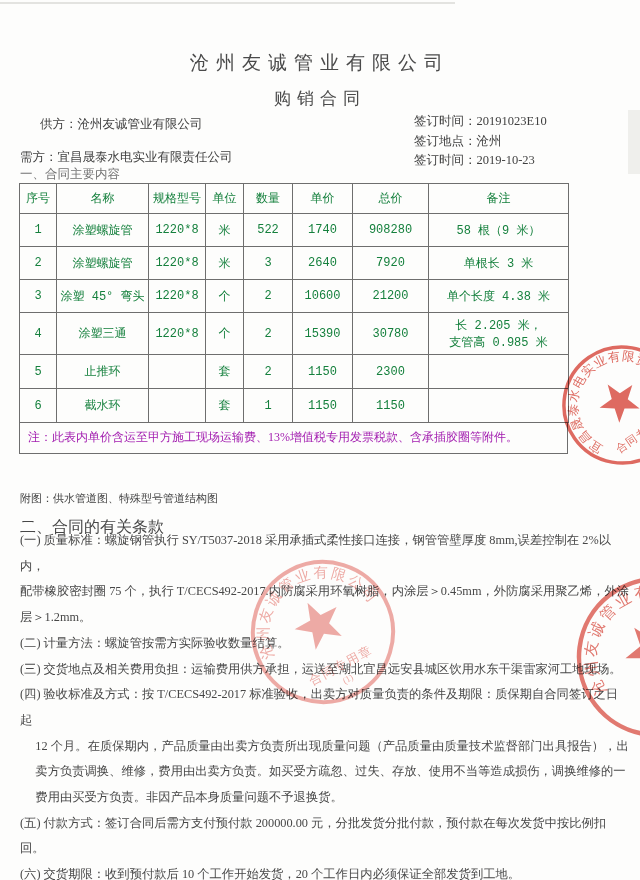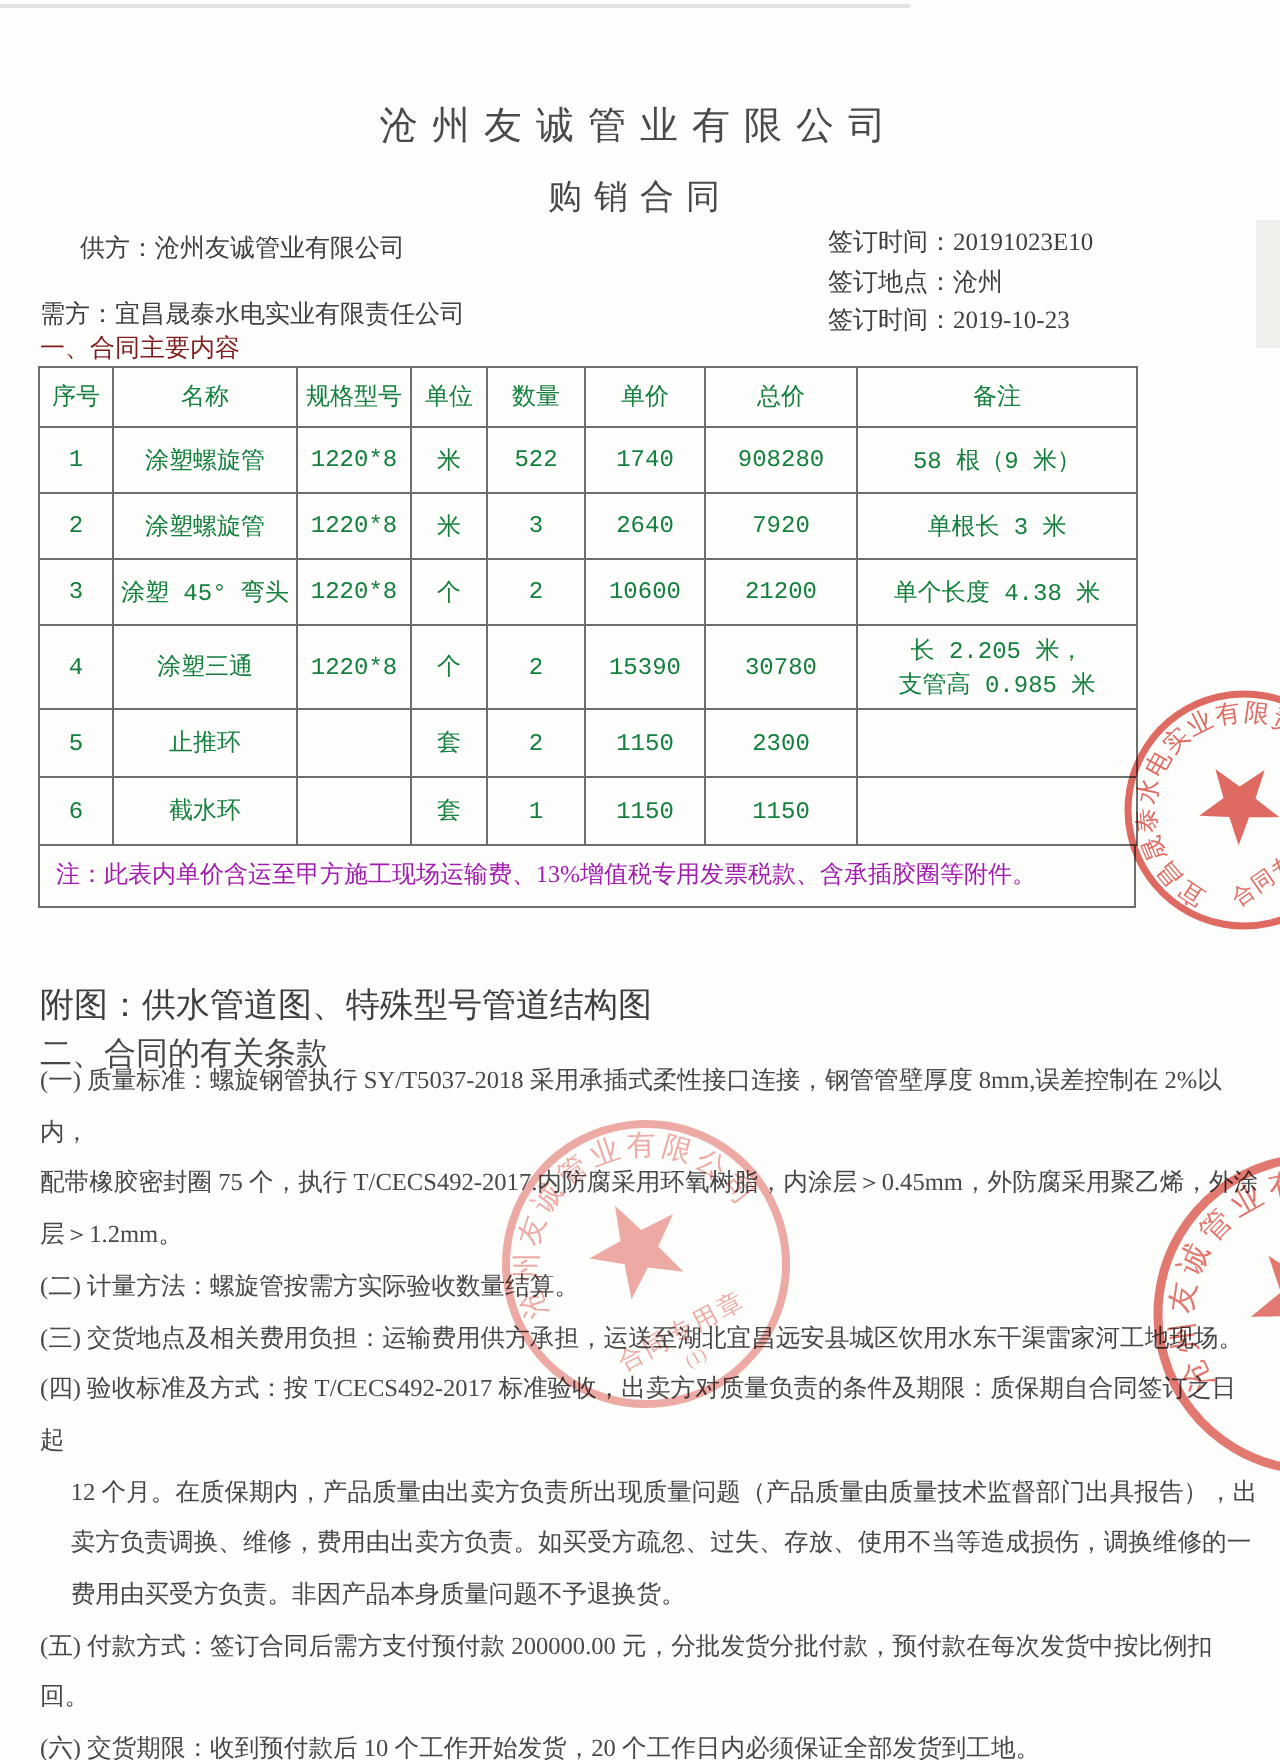--- a/index.html
+++ b/index.html
@@ -8,28 +8,28 @@
     font-family:"Liberation Serif","DejaVu Serif",serif;color:#3f3f3f;
   }
   .page{position:relative;width:640px;height:880px;background:#fdfdfc;overflow:hidden;}
   .scan-edge-top{position:absolute;left:0;top:2px;width:455px;height:2px;background:#e3e3e0;}
   .scan-shade-right{position:absolute;right:0;top:110px;width:12px;height:64px;background:#efefec;}
   .company-title{position:absolute;top:50px;left:0;width:100%;text-align:center;font-size:19px;letter-spacing:7px;color:#4a4a4a;}
   .doc-title{position:absolute;top:87px;left:0;width:100%;text-align:center;font-size:17px;letter-spacing:6px;color:#4a4a4a;}
   .party-supplier{position:absolute;left:20px;top:116px;font-size:12.5px;margin-left:20px;}
   .party-buyer{position:absolute;left:20px;top:149px;font-size:12.5px;}
   .meta{position:absolute;left:414px;top:112px;font-size:12.5px;line-height:19.5px;}
-  .sec-heading1{position:absolute;left:20px;top:166px;font-size:12.5px;color:#7f1d1d;}
+  .sec-heading1{position:absolute;left:20px;top:166px;font-size:12.5px;color:#737373;}
   .table-wrap{position:absolute;left:19px;top:183px;}
   table{border-collapse:collapse;table-layout:fixed;width:549px;font-size:12px;color:#15803d;font-family:Liberation Mono, monospace;}
   th,td{border:1px solid #6e6e6e;text-align:center;vertical-align:middle;font-weight:normal;
         white-space:pre-line;padding:1px 2px;overflow:hidden;}
   .note-box{width:549px;box-sizing:border-box;border:1px solid #6e6e6e;border-top:none;
         padding:6px 8px 7px;font-size:12px;color:#a21caf;}
-  .attachment{position:absolute;left:20px;top:491px;font-size:17px;}
+  .attachment{position:absolute;left:20px;top:491px;font-size:11px;}
   .sec-heading2{position:absolute;left:20px;top:517px;font-size:16px;color:#474747;}
   .terms{position:absolute;left:20px;top:528px;width:610px;font-size:12.3px;line-height:25.7px;color:#474747;}
   .terms p{margin:0;white-space:pre-line;}
   .stamp{position:absolute;mix-blend-mode:multiply;pointer-events:none;}
 </style>
 </head>
 <body>
 
 <div class="page">
 

